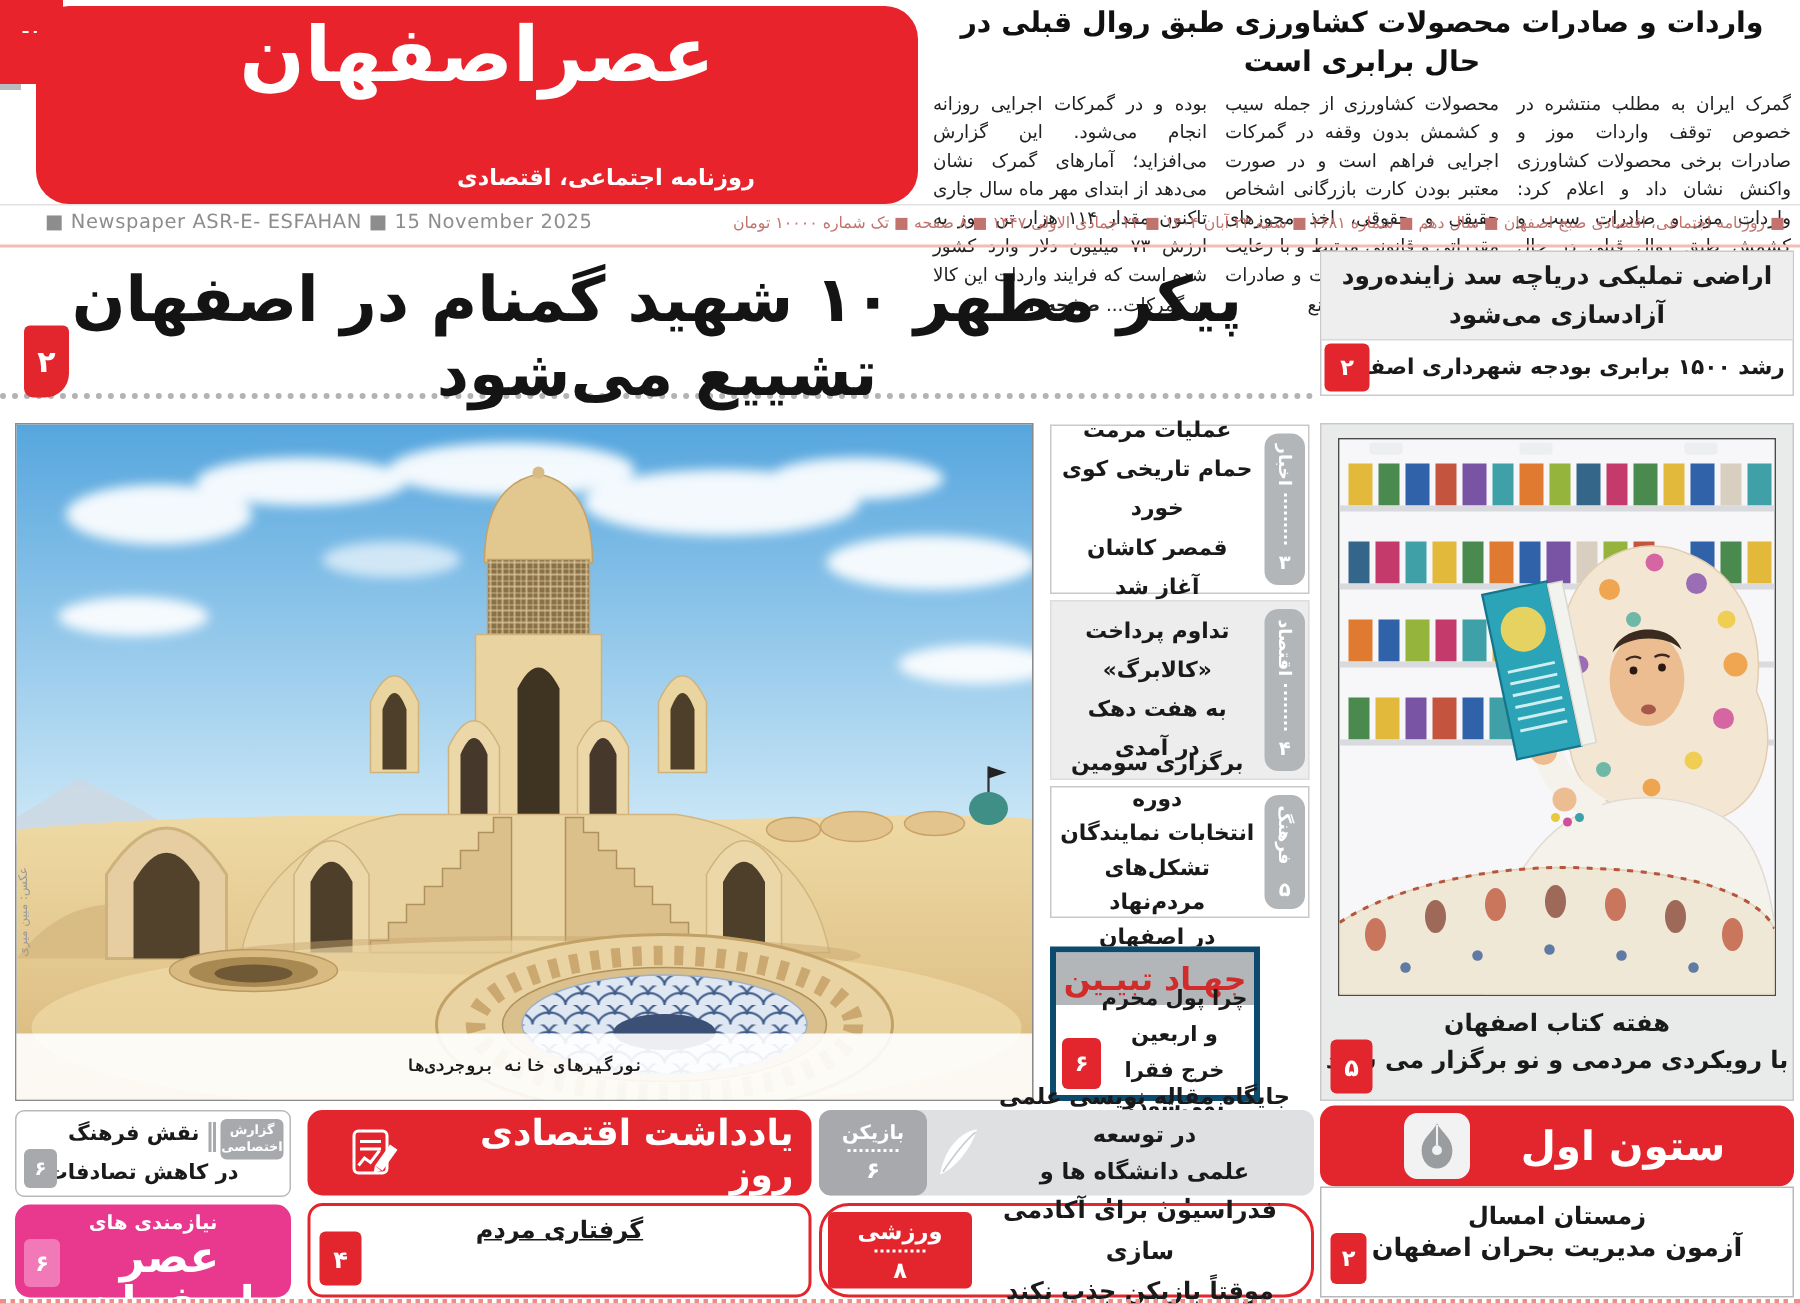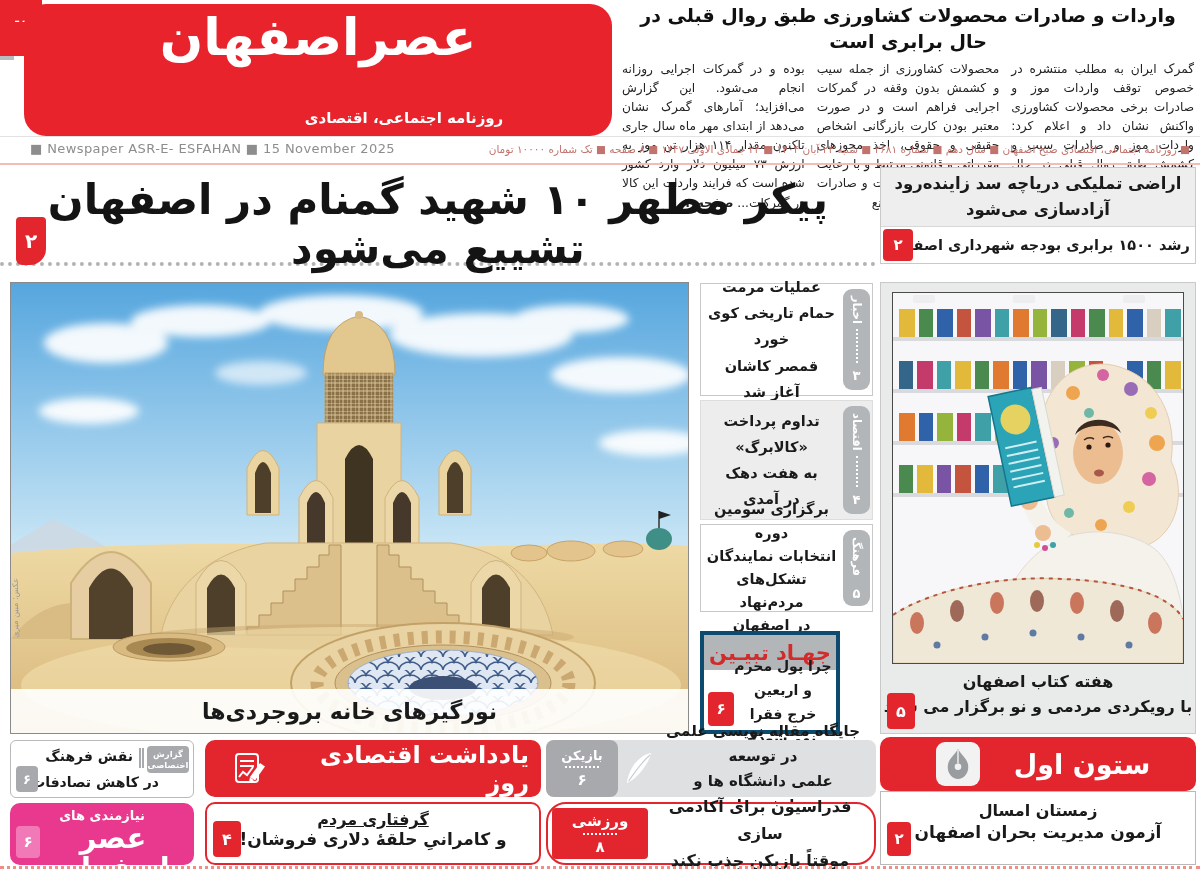--- a/index.html
+++ b/index.html
@@ -37,21 +37,21 @@
 
   
   .zbox { left:880px; top:167px; width:316px; height:97px; border:1px solid #c9c9c9; background:#fff; }
   .zbox-title { height:58px; background:#eeeeee; display:flex; align-items:center; justify-content:center; text-align:center; font-weight:800; font-size:16.5px; line-height:1.55; }
   .zbox-sub { position:relative; height:37px; border-top:1px solid #d8d8d8; display:flex; align-items:center; justify-content:center; font-weight:800; font-size:14.5px; }
   .zbox-badge { position:absolute; left:2px; top:2px; width:30px; height:32px; font-size:15px; }
 
   
   .main-photo { left:10px; top:282px; width:679px; height:452px; border:1px solid #8a8a8a; background:#cfe4f2; }
   .main-photo svg { display:block; }
-  .photo-caption { position:absolute; left:0; right:0; bottom:0; height:44px; background:rgba(255,255,255,.9); display:flex; align-items:center; justify-content:center; font-weight:800; font-size:22px; }
+  .photo-caption { position:absolute; left:0; right:0; bottom:0; height:44px; background:rgba(255,255,255,.9); display:flex; align-items:center; justify-content:center; font-weight:800; font-size:11px;font-family:Liberation Mono, monospace; }
   .photo-credit { position:absolute; left:0px; top:295px; writing-mode:vertical-rl; transform:rotate(180deg); font-size:8px; color:#9a9a9a; }
 
   
   .rail-item { left:700px; width:173px; background:#fff; border:1px solid #c9c9c9; }
   .rail-item.alt { background:#ededed; border-color:#ddd; }
   .rail-text { position:absolute; inset:0; padding-right:34px; padding-left:4px; display:flex; align-items:center; justify-content:center; text-align:center; font-weight:800; font-size:14.5px; line-height:1.8; direction:rtl; }
   .rail-tab { position:absolute; right:2px; top:5px; bottom:5px; width:27px; background:#b3b6b9; border-radius:9px; display:flex; flex-direction:column; align-items:center; color:#fff; padding:7px 0; }
   .rail-tab .lbl { writing-mode:vertical-rl; font-size:11.5px; font-weight:700; }
   .rail-tab .dots { flex:1; width:0; border-right:2px dotted #fff; margin:5px 0; }
   .rail-tab .num { font-size:13px; font-weight:700; }
@@ -456,21 +456,20 @@
         <line x1="9" y1="16" x2="23" y2="16" stroke="#fff" stroke-width="2"></line>
         <path d="M8,27 L12,22 L16,25 L22,17" stroke="#fff" stroke-width="2" fill="none"></path>
         <path d="M19,27 L29,13 L34,16.5 L24,30.5 Z" fill="#fff"></path>
         <path d="M19,27 L18,32 L23,30.5 Z" fill="#fff"></path>
       </svg>
     </span>
     <span class="txt">یادداشت اقتصادی روز</span>
   </div>
   <div class="abs econ-body">
     <div class="l1 fa">گرفتاری مردم</div>
-    <div class="l2 fa">و کامرانیِ حلقهٔ دلاری فروشان!</div>
     <div class="badge econ-badge">۴</div>
   </div>
 
   <div class="abs note-box">
     <div class="side-block">
       <span class="lbl">بازیکن</span>
       <span class="dots"></span>
       <span class="num">۶</span>
     </div>
     <span class="note-feather">

